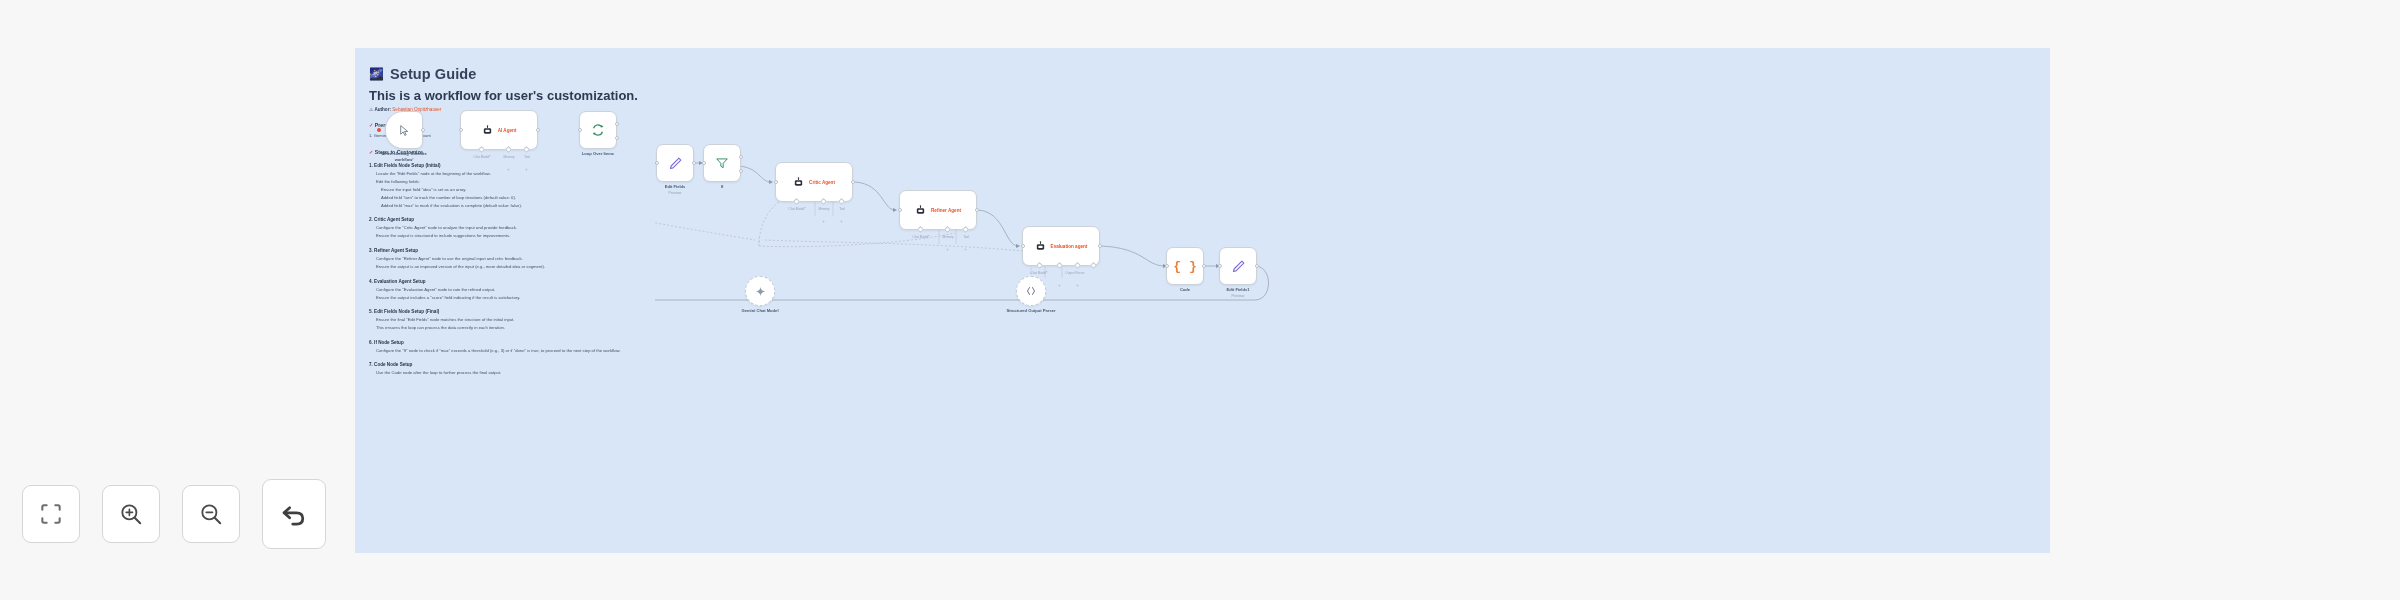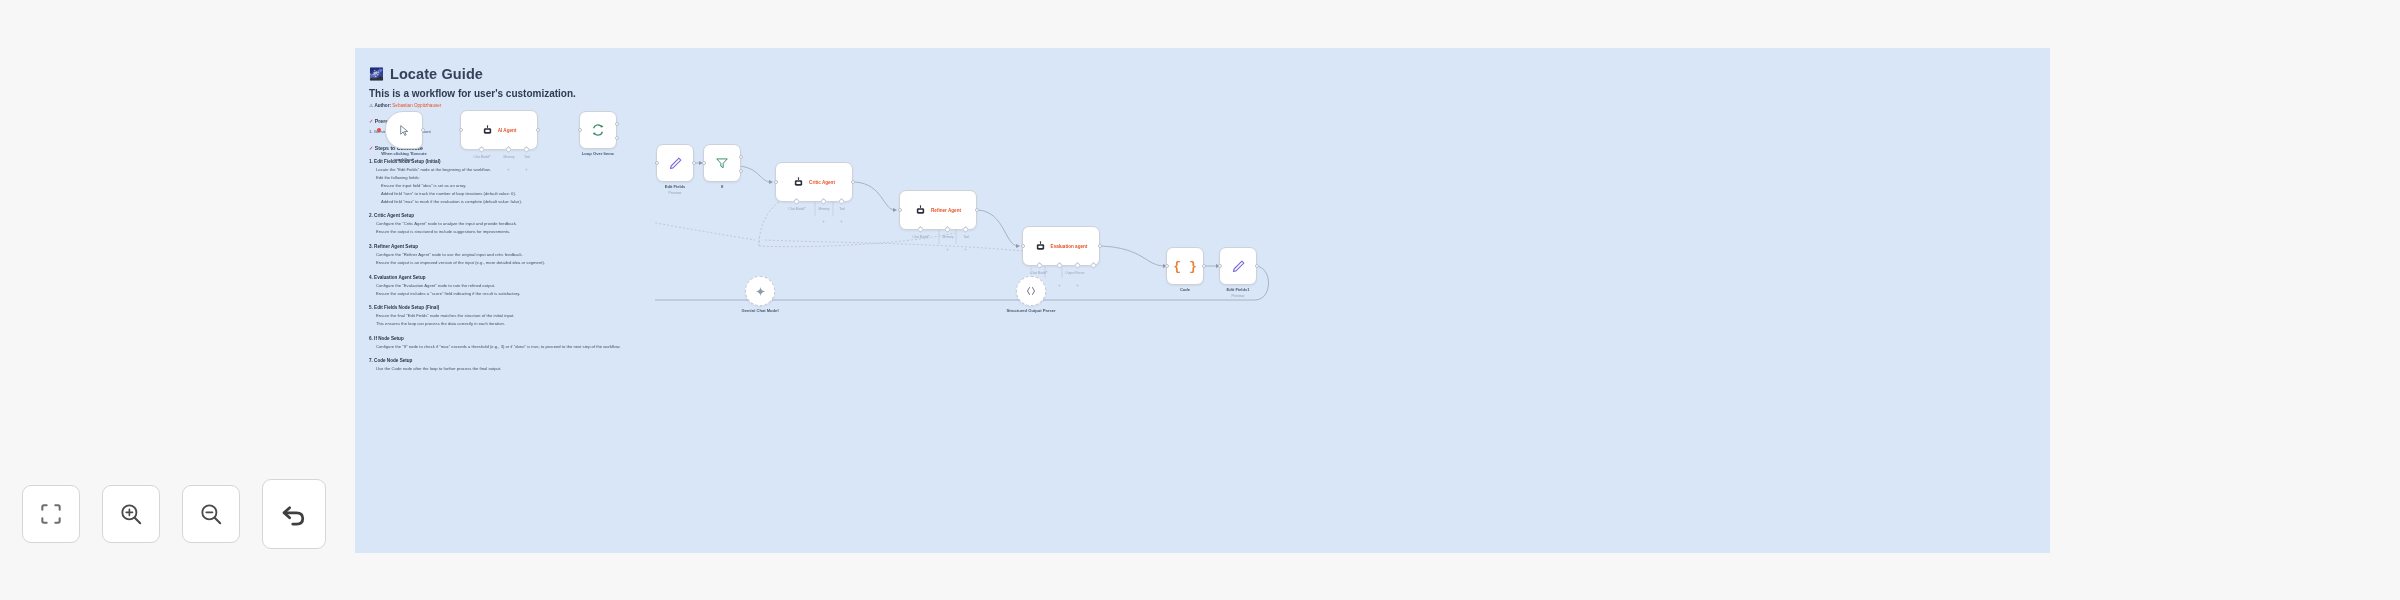--- a/index.html
+++ b/index.html
@@ -24,21 +24,21 @@
   #sticky {
     position: absolute; left: 0px; top: 0px;
     width: 300px; height: 505px;
     background: #d9e6f7;
     padding: 18px 14px 10px 14px;
     color: #2b3a55;
   }
   .sg-title-row { display: flex; align-items: center; gap: 6px; margin-bottom: 6px; }
   .sg-emoji { font-size: 12px; filter: grayscale(.15); }
   .sg-title { font-size: 14.5px; font-weight: 700; color: #35425c; letter-spacing: .1px; }
-  .sg-sub { font-size: 10px; font-weight: 700; color: #2d3a52; margin-bottom: 4px; }
+  .sg-sub { font-size: 13px; font-weight: 700; color: #2d3a52; margin-bottom: 4px; }
   .sg-author { font-size: 4.6px; color: #3b4a66; margin-bottom: 10px; }
   .sg-author b { color: #2d3a52; }
   .sg-author .name { color: #e8542a; }
   .sg-h { font-size: 5.2px; font-weight: 700; color: #2d3a52; margin: 9px 0 5px 0; }
   .sg-h .chk { color: #e0457b; }
   .sg-line { font-size: 4.2px; color: #415069; line-height: 1.55; margin: 1.6px 0; }
   .sg-line.ind { padding-left: 7px; }
   .sg-line.ind2 { padding-left: 12px; }
   .sg-sec { font-size: 4.6px; font-weight: 700; color: #27344d; margin: 8px 0 3px 0; }
 
@@ -180,21 +180,21 @@
         <polygon points="661,196 665,198 661,200"></polygon>
         <polygon points="808,216 812,218 808,220"></polygon>
         <polygon points="861,216 865,218 861,220"></polygon>
         <polygon points="404,250 408,252 404,254"></polygon>
       </g>
     </svg>
 
     <div id="sticky">
       <div class="sg-title-row">
         <span class="sg-emoji">🌌</span>
-        <span class="sg-title">Locate Guide</span>
+        <span class="sg-title">Setup Guide</span>
       </div>
       <div class="sg-sub">This is a workflow for user's customization.</div>
       <div class="sg-author">
         <span>⚠</span>
         <b>Author:</b>
         <span class="name">Sebastian Oppitzhauser</span>
       </div>
 
       <div class="sg-h">
         <span class="chk">✓</span>

